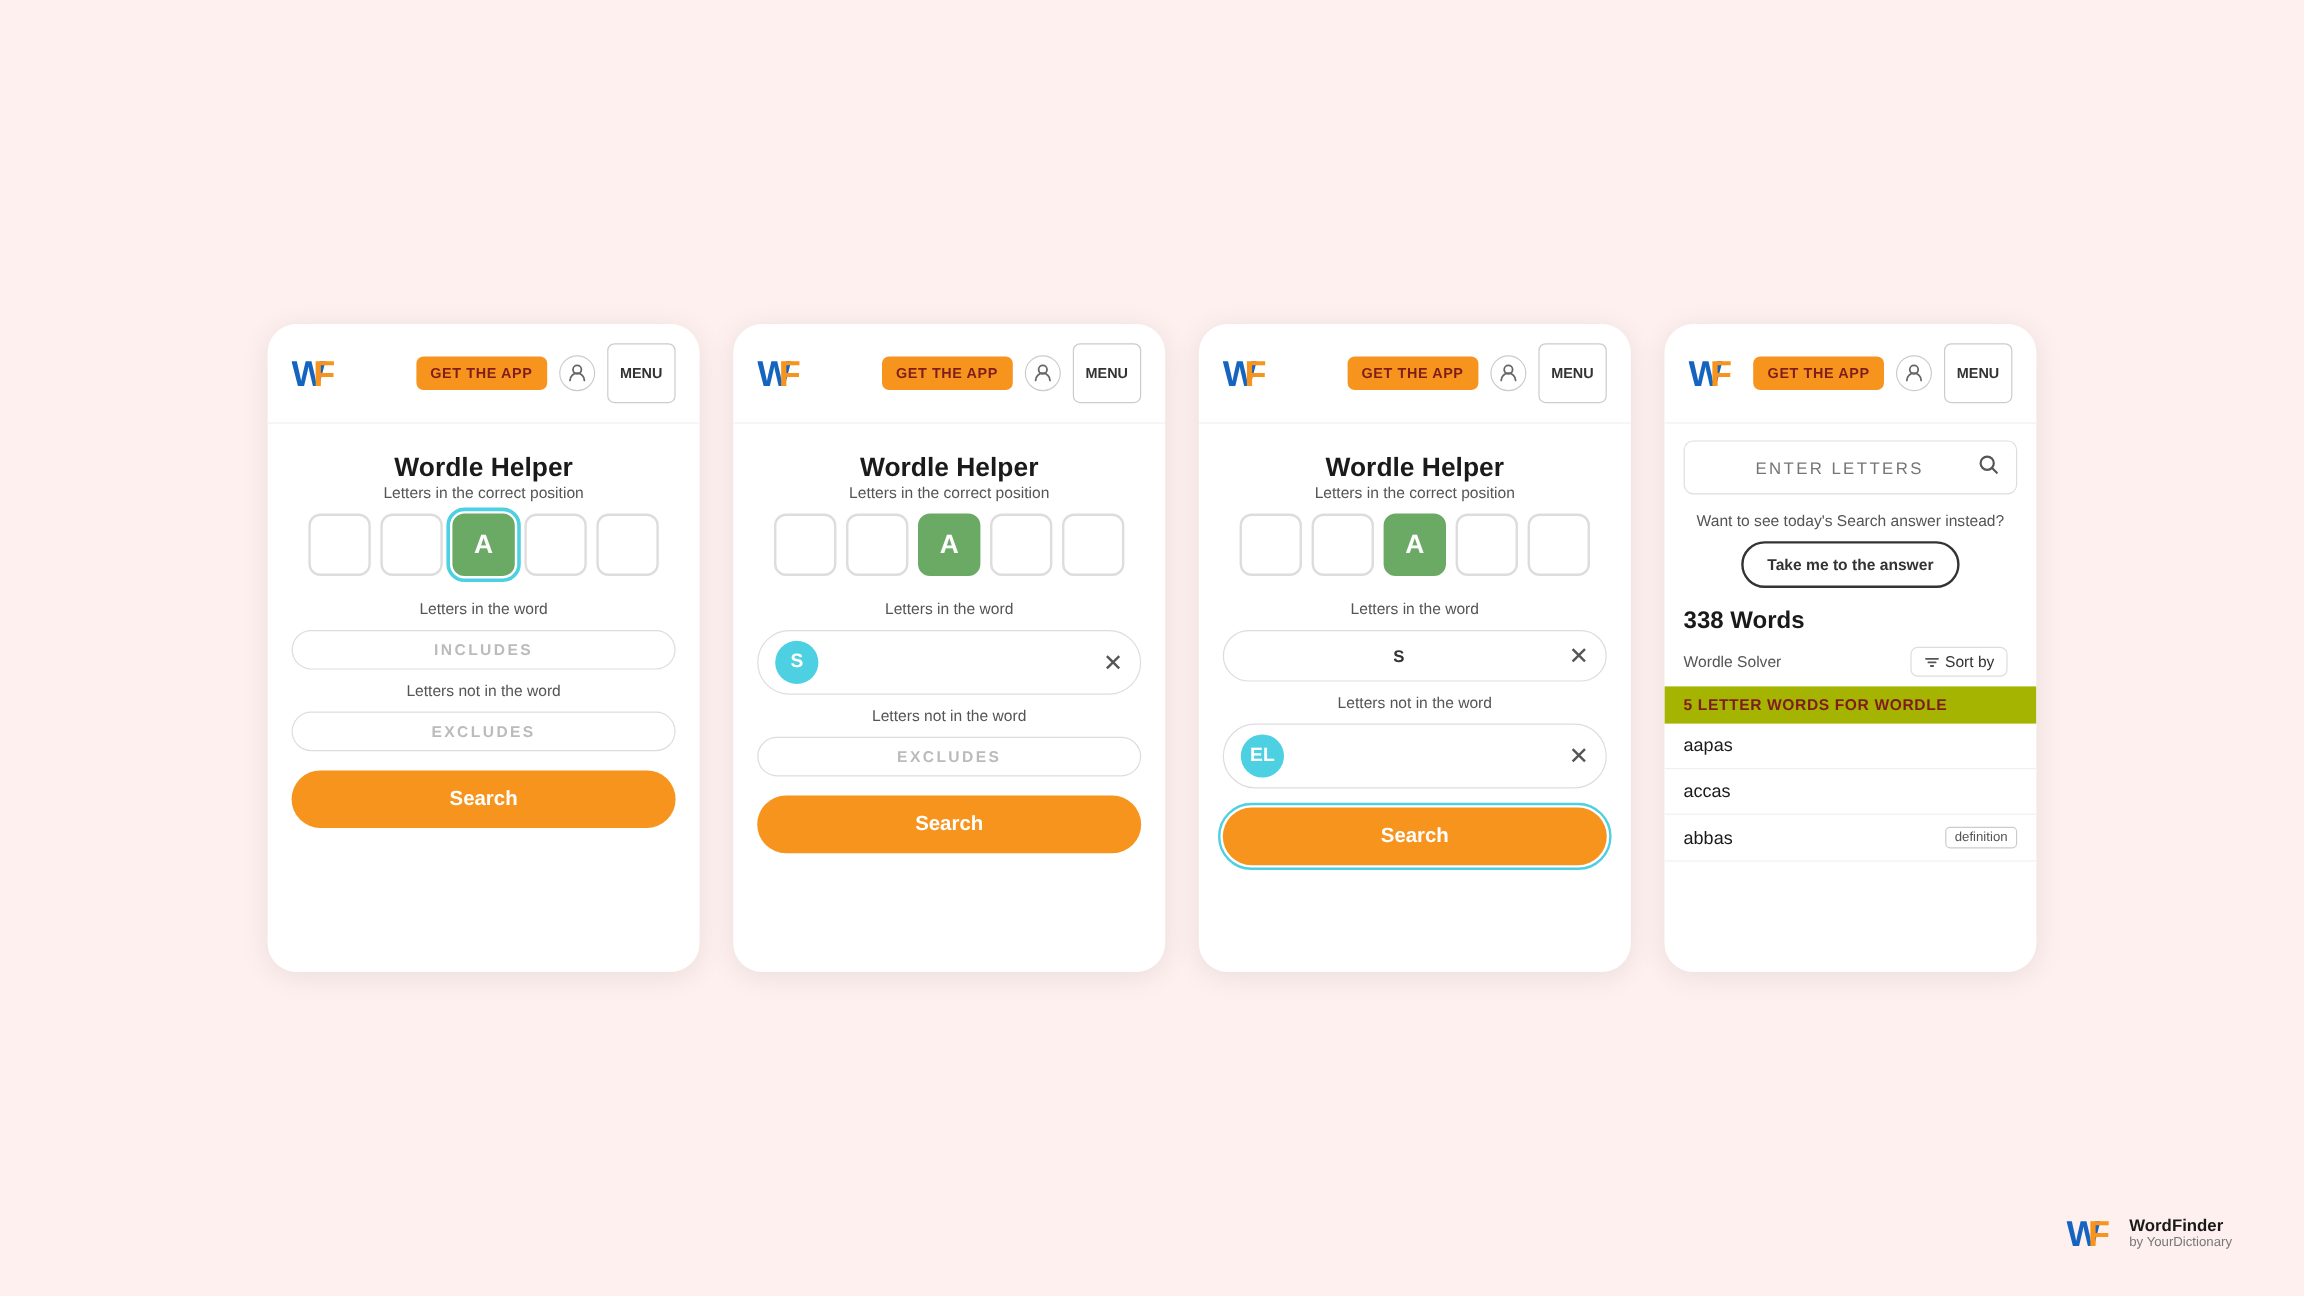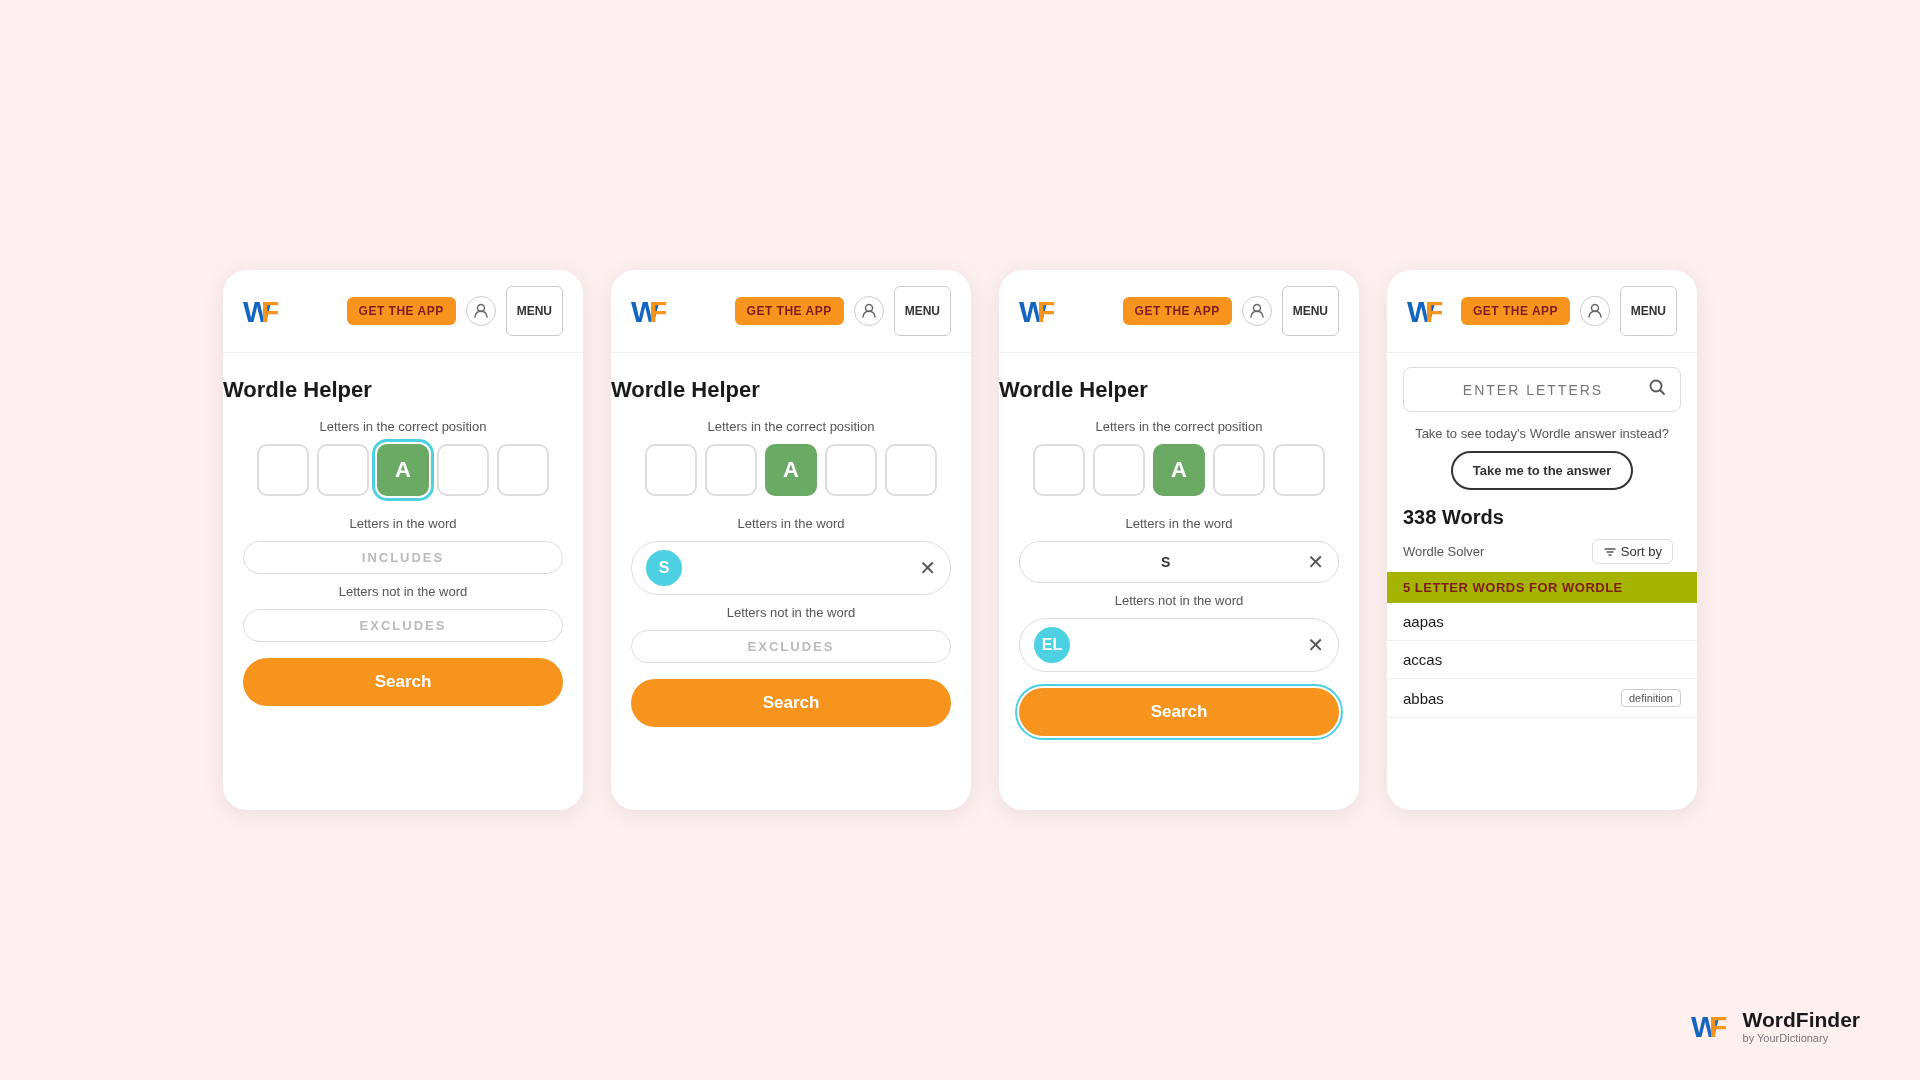--- a/index.html
+++ b/index.html
@@ -94,23 +94,23 @@
       font-size: 12px;
       font-weight: 600;
       color: #333;
       cursor: pointer;
     }
 
     
     .wh-title {
       font-size: 22px;
       font-weight: 700;
-      text-align: left;
+      text-align: center;
       margin-top: 24px;
-      margin-bottom: 16px;
+      margin-bottom: 0;
       color: #1a1a1a;
     }
 
     .section-label {
       text-align: center;
       font-size: 13px;
       color: #555;
       margin-bottom: 10px;
     }
 
@@ -327,21 +327,21 @@
       align-items: center;
       gap: 8px;
     }
 
     .footer-brand-text {
       display: flex;
       flex-direction: column;
     }
 
     .footer-brand-name {
-      font-size: 21px;
+      font-size: 14px;
       font-weight: 700;
       color: #1a1a1a;
     }
 
     .footer-brand-sub {
       font-size: 11px;
       color: #777;
     }
 
     
@@ -493,21 +493,21 @@
     <div class="enter-letters-bar">
       <input class="enter-letters-input" type="text" placeholder="ENTER LETTERS" style="">
       <span class="search-icon-btn">
         <svg width="18" height="18" viewBox="0 0 18 18" fill="none">
             <circle cx="8" cy="8" r="5.5" stroke="#555" stroke-width="1.8"></circle>
             <path d="M12.5 12.5L16 16" stroke="#555" stroke-width="1.8" stroke-linecap="round"></path>
           </svg>
       </span>
     </div>
 
-    <div class="today-answer-text">Take to see today's Wordle answer instead?</div>
+    <div class="today-answer-text">Want to see today's Search answer instead?</div>
     <button class="take-me-btn">Take me to the answer</button>
 
     <div class="words-count">338 Words</div>
 
     <div class="solver-row">
       <span class="solver-label">Wordle Solver</span>
       <button class="sort-btn">
         <svg width="14" height="14" viewBox="0 0 14 14" fill="none">
             <path d="M2 4h10M4 7h6M6 10h2" stroke="#555" stroke-width="1.5" stroke-linecap="round"></path>
           </svg>

